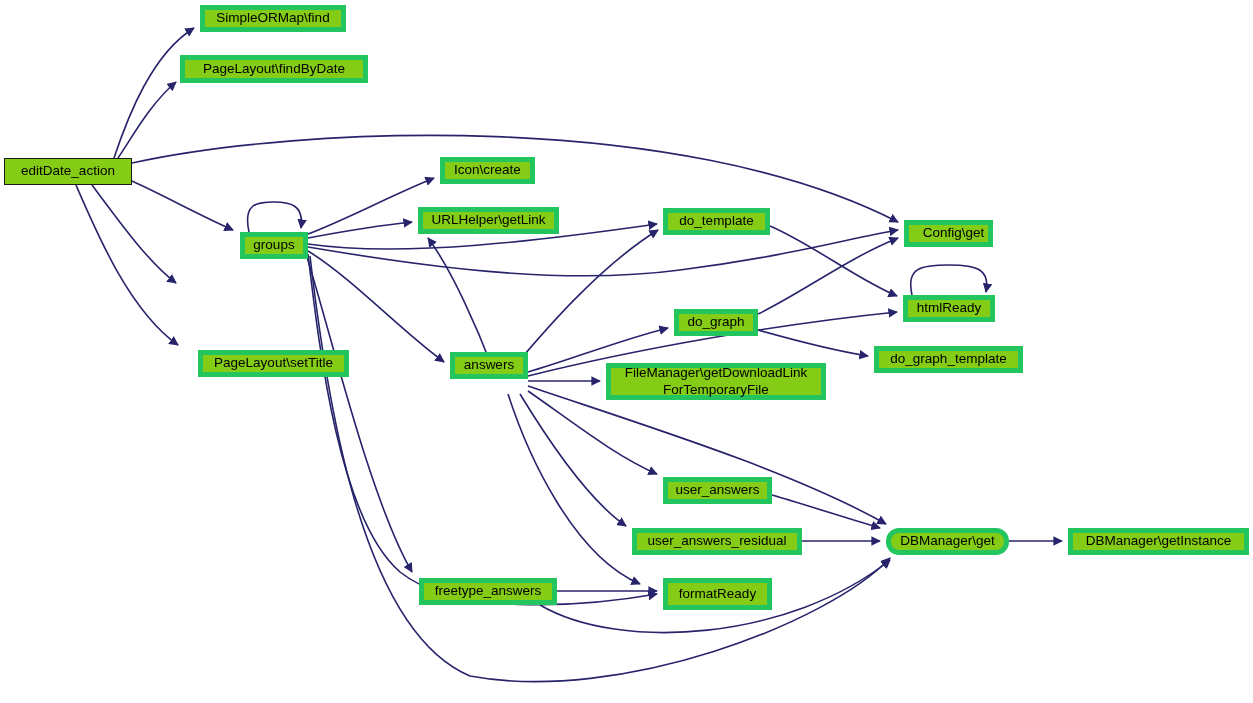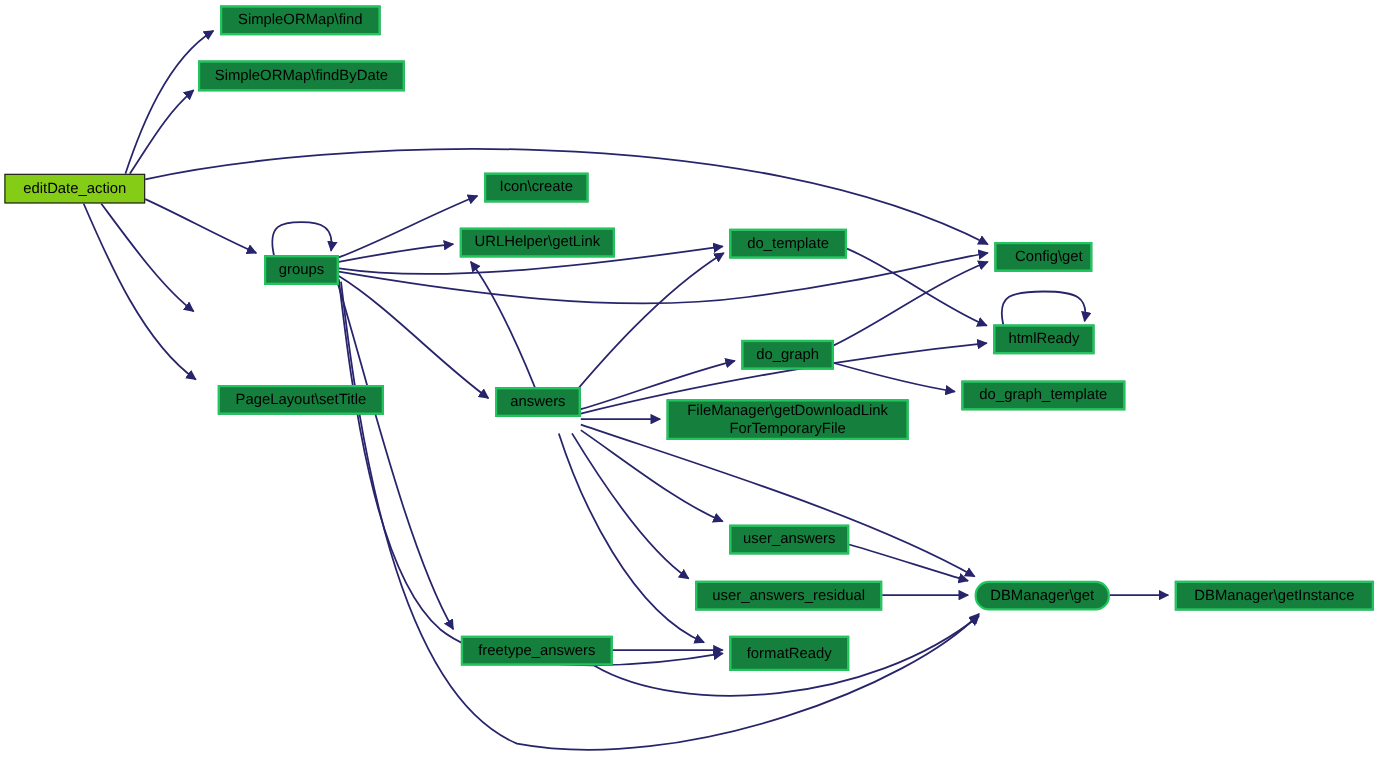--- a/index.html
+++ b/index.html
@@ -1,20 +1,20 @@
 <!DOCTYPE html>
 <html><head>
 <meta charset="utf-8">
 <style>
   html,body{margin:0;padding:0;background:#ffffff;}
   body{width:1253px;height:703px;overflow:hidden;font-family:"Liberation Sans",sans-serif;}
   #graph{position:relative;width:1253px;height:703px;background:#fff;}
   #graph svg{position:absolute;left:0;top:0;}
-  .node-box{position:absolute;box-sizing:border-box;border:2px solid #22c55e;
-    background:#15803d;display:flex;align-items:center;justify-content:center;
+  .node-box{position:absolute;box-sizing:border-box;border:5px solid #22c55e;
+    background:#84cc16;display:flex;align-items:center;justify-content:center;
     text-align:center;font-family:"Liberation Sans",sans-serif;font-size:13.5px;
     color:#000;line-height:1.25;white-space:pre;}
   .node-box.root{background:#84cc16;border:1px solid #1a1a1a;}
   .node-label{pointer-events:none;}
 </style>
 </head>
 <body>
 
 <div id="graph">
 
@@ -71,21 +71,21 @@
     </g>
   </svg>
 
   <div class="node-box root" style="left:4px;top:158px;width:128px;height:27px;">
     <span class="node-label">editDate_action</span>
   </div>
   <div class="node-box" style="left:200px;top:5px;width:146px;height:27px;">
     <span class="node-label">SimpleORMap\find</span>
   </div>
   <div class="node-box" style="left:180px;top:55px;width:188px;height:28px;">
-    <span class="node-label">SimpleORMap\findByDate</span>
+    <span class="node-label">PageLayout\findByDate</span>
   </div>
   <div class="node-box" style="left:240px;top:232px;width:68px;height:27px;">
     <span class="node-label">groups</span>
   </div>
   <div class="node-box" style="left:198px;top:350px;width:151px;height:27px;">
     <span class="node-label">PageLayout\setTitle</span>
   </div>
   <div class="node-box" style="left:440px;top:157px;width:95px;height:27px;">
     <span class="node-label">Icon\create</span>
   </div>

